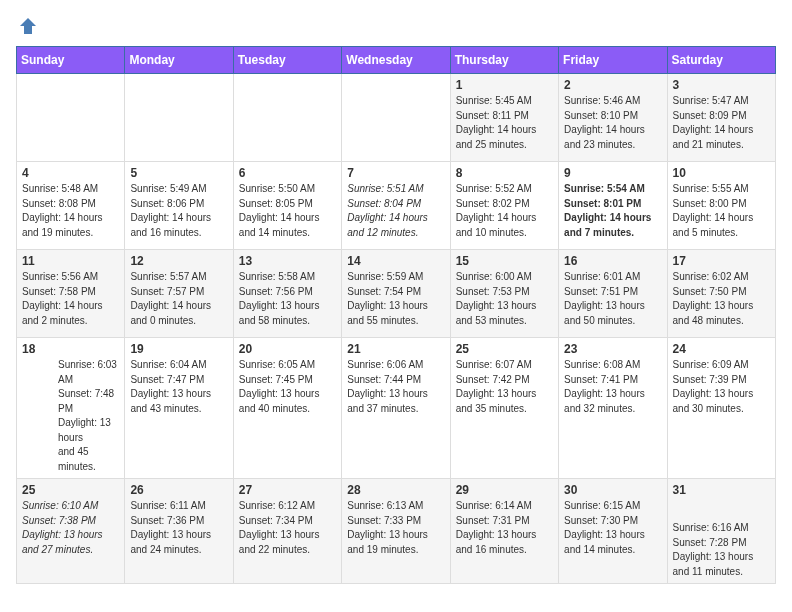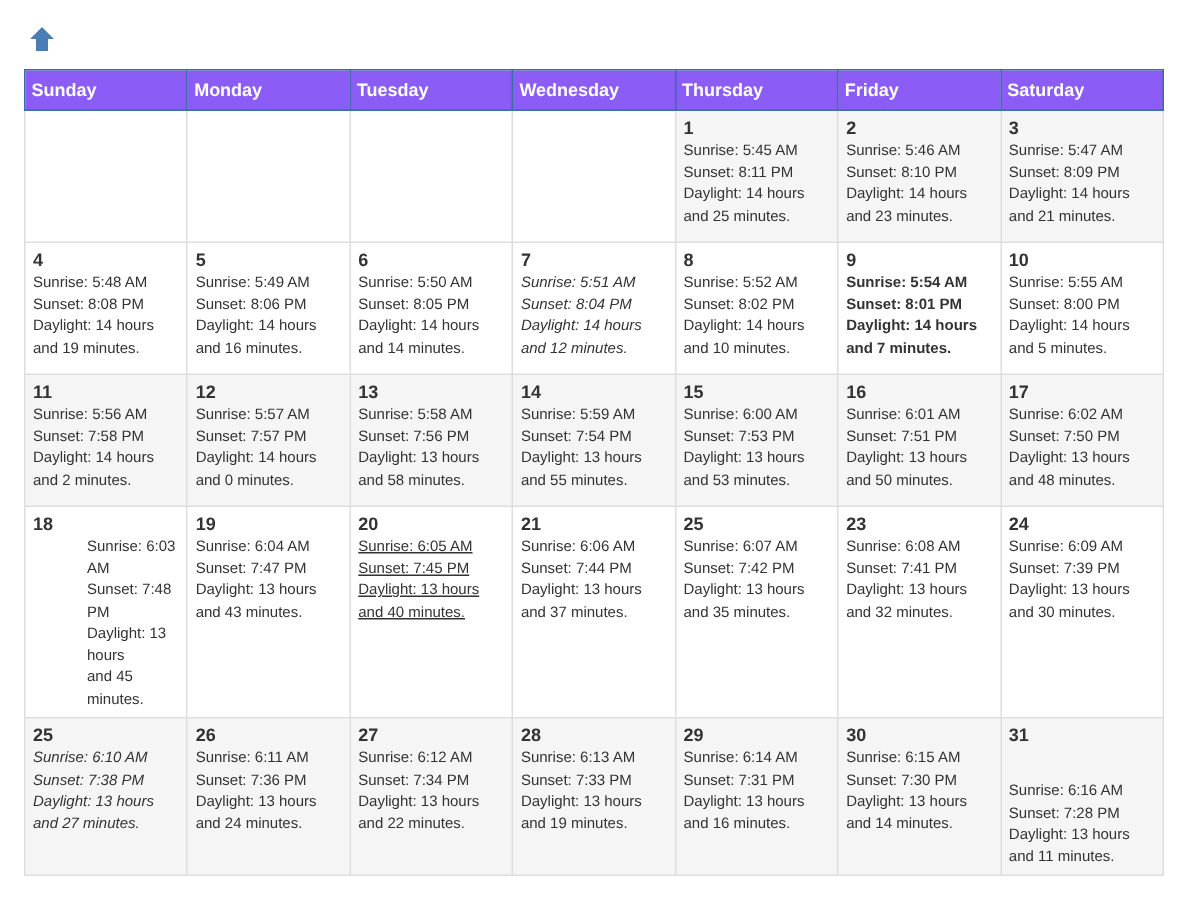--- a/index.html
+++ b/index.html
@@ -260,21 +260,21 @@
         </td>
         <td>
           <div class="day-number">19</div>
           <div class="day-info" style="white-space: pre-line;">Sunrise: 6:04 AM
 Sunset: 7:47 PM
 Daylight: 13 hours
 and 43 minutes.</div>
         </td>
         <td>
           <div class="day-number">20</div>
-          <div class="day-info" style="white-space: pre-line; text-decoration: underline;">Sunrise: 6:05 AM
+          <div class="day-info" style="white-space: pre-line;">Sunrise: 6:05 AM
 Sunset: 7:45 PM
 Daylight: 13 hours
 and 40 minutes.</div>
         </td>
         <td>
           <div class="day-number">21</div>
           <div class="day-info" style="white-space: pre-line;">Sunrise: 6:06 AM
 Sunset: 7:44 PM
 Daylight: 13 hours
 and 37 minutes.</div>

